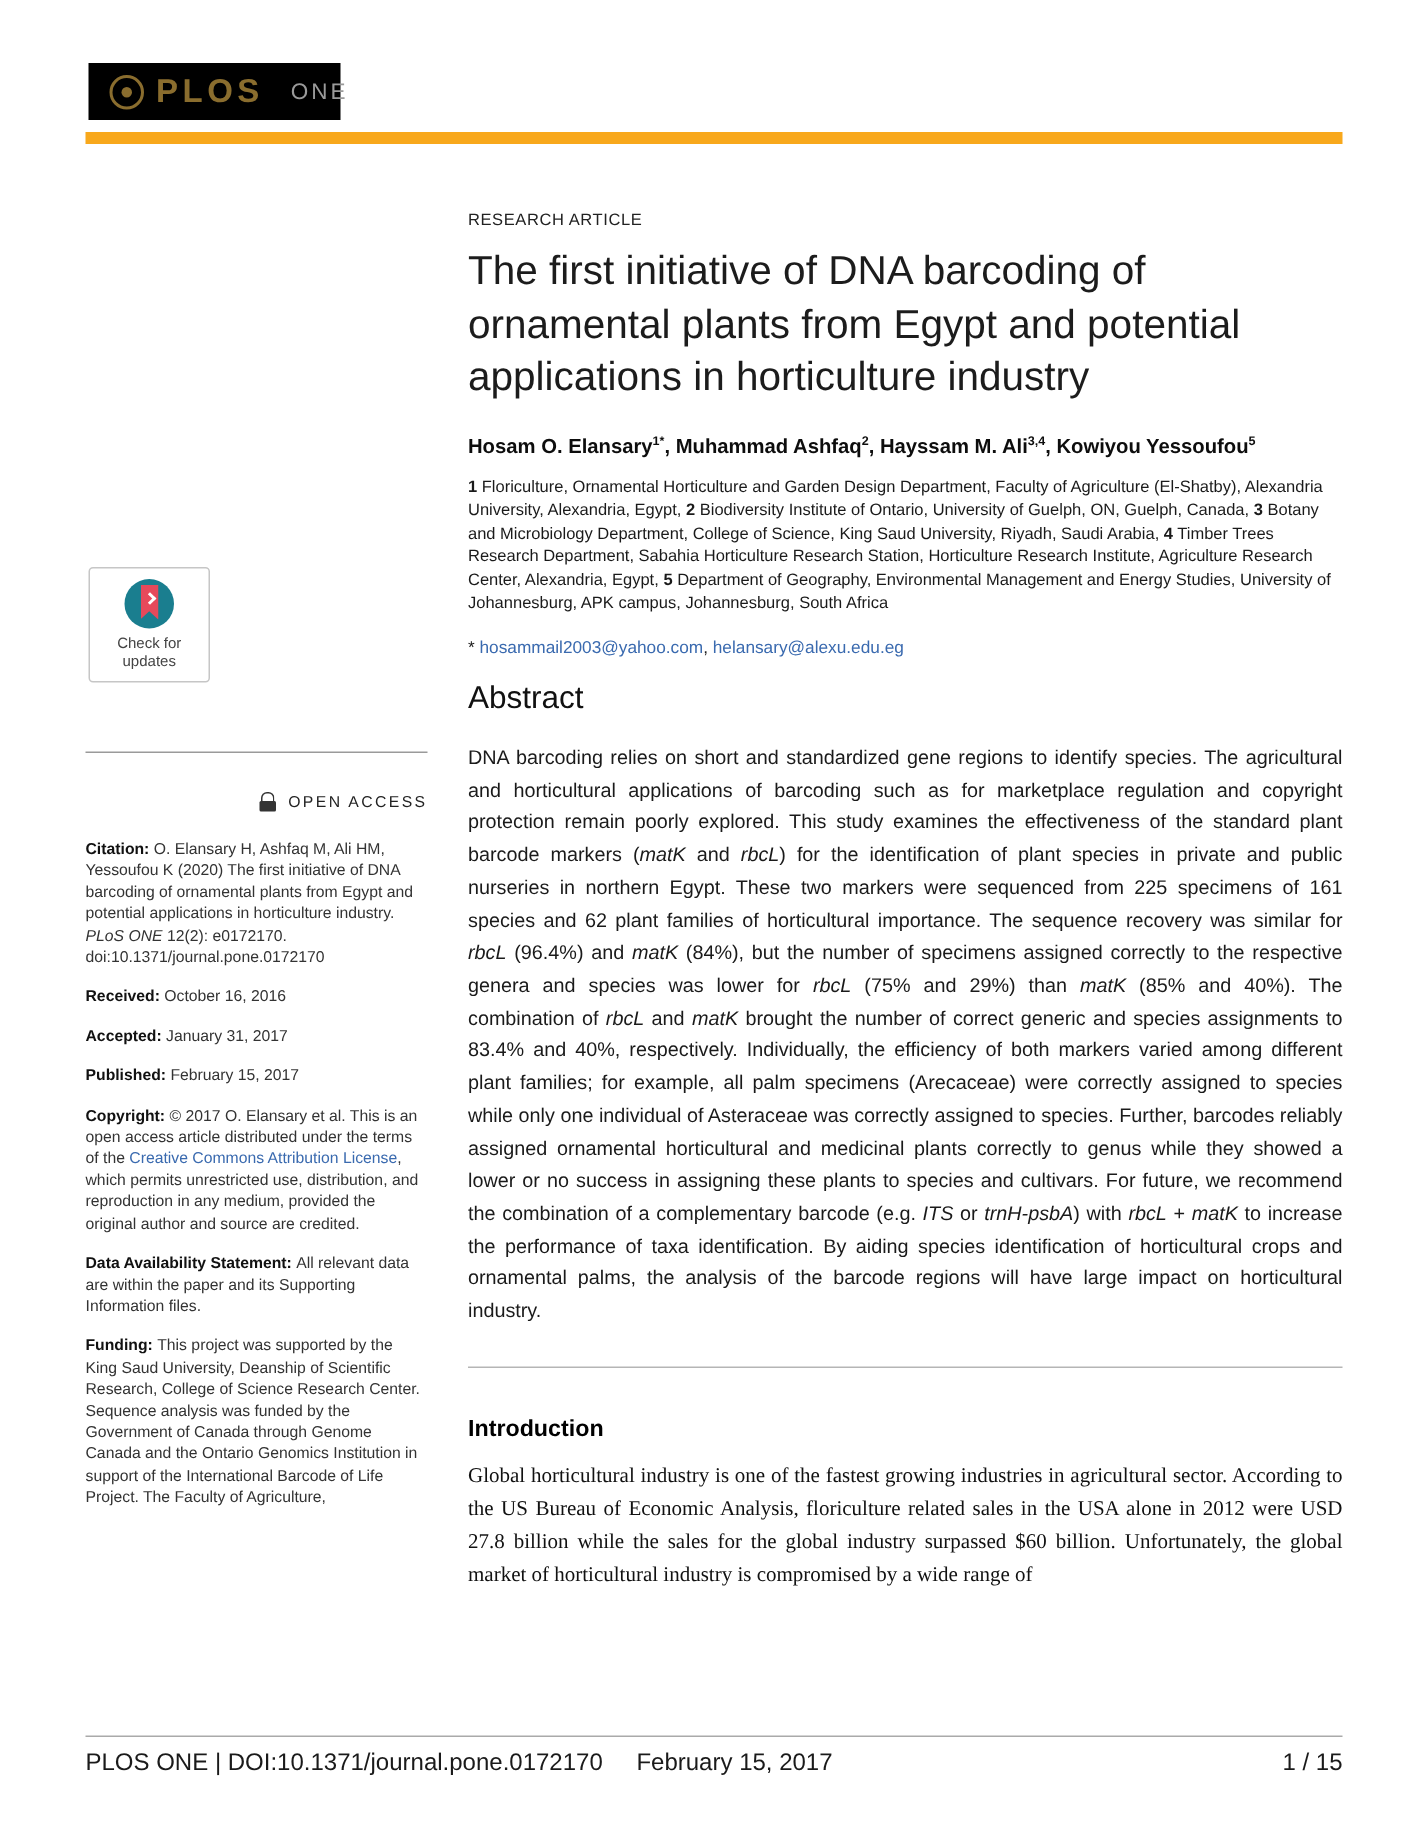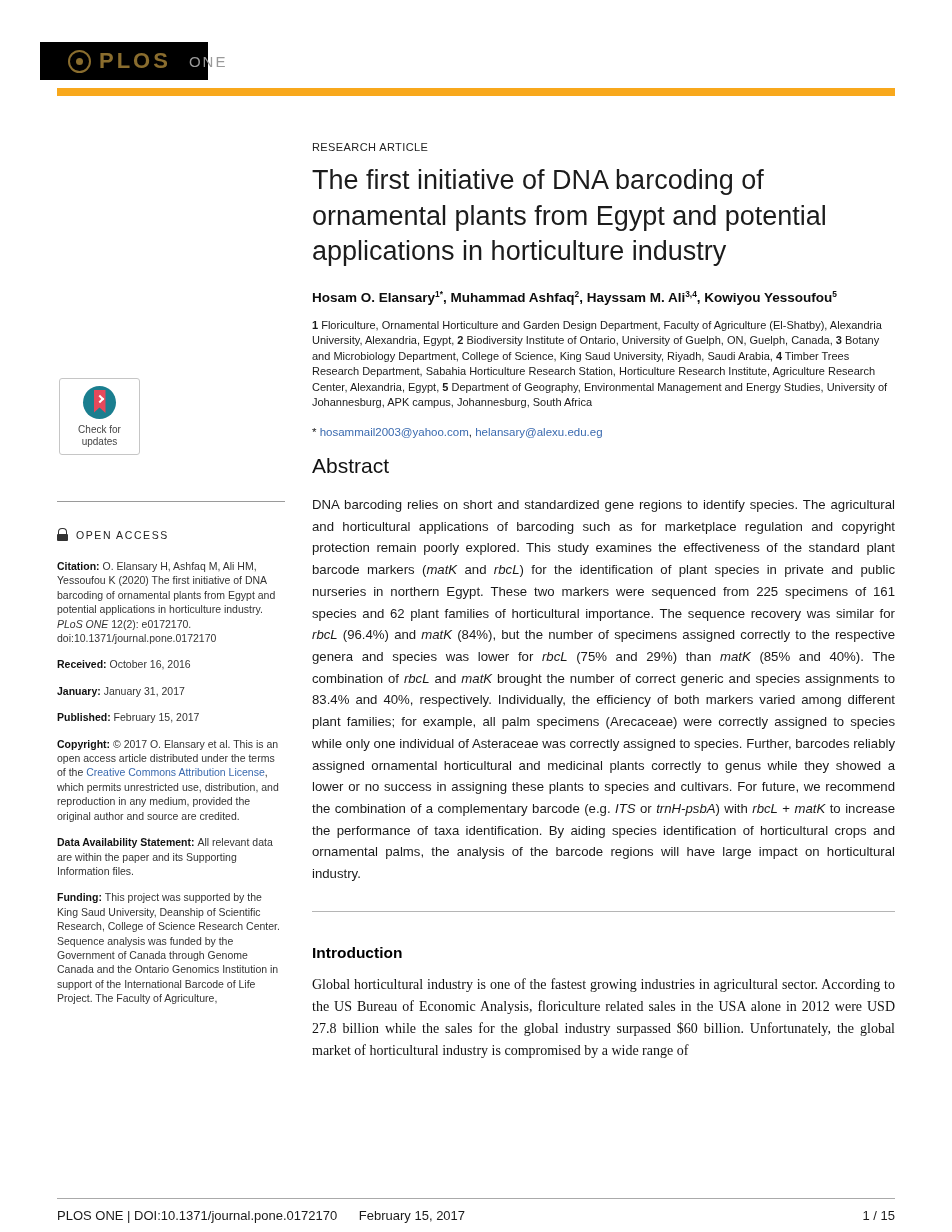--- a/index.html
+++ b/index.html
@@ -1,42 +1,42 @@
 <!DOCTYPE html>
 <html style="--accent-bar: #F8A81C; --link: #3A6AAF; --logo-bronze: #8A6D2E; --crossmark-teal: #1A7E8F; --crossmark-red: #E6495B;"><head>
 <meta charset="utf-8">
 <style>
   * { margin:0; padding:0; box-sizing:border-box; }
   html,body { background:#ffffff; }
   body { font-family:"Liberation Sans", sans-serif; }
   .page { position:relative; width:952px; height:1232px; background:#fff; margin:0 auto; overflow:hidden; }
 
   
-  .logo { position:absolute; left:40px; top:42px; width:168px; height:38px; background:#000;
-          display:flex; align-items:center; padding:0 28px; gap:8px; }
+  .logo { position:absolute; left:59px; top:42px; width:168px; height:38px; background:#000;
+          display:flex; align-items:center; padding:0 14px; gap:8px; }
   .logo-emblem { width:23px; height:23px; border:2px solid var(--logo-bronze); border-radius:50%; position:relative; flex:0 0 auto; }
   .logo-emblem::after { content:""; position:absolute; left:50%; top:50%; width:7px; height:7px; margin:-3.5px 0 0 -3.5px;
           background:var(--logo-bronze); border-radius:50%; }
   .logo-plos { font-size:22px; font-weight:bold; letter-spacing:3px; color:var(--logo-bronze); }
   .logo-divider { width:1px; height:24px; background:#5a5a5a; margin-left:2px; }
   .logo-one { font-size:15px; letter-spacing:2px; color:#9a9a9a; }
   .accent-bar { position:absolute; left:57px; top:88px; width:838px; height:8px; background:var(--accent-bar); }
 
   
   aside { position:absolute; left:57px; top:378px; width:228px; }
   .check-updates { width:81px; height:77px; border:1px solid #c6c6c6; border-radius:3px; margin-left:2px;
           display:flex; flex-direction:column; align-items:center; justify-content:center; gap:5px; cursor:pointer; background:#fff; }
   .crossmark-icon { width:33px; height:33px; border-radius:50%; background:var(--crossmark-teal); position:relative; }
   .crossmark-ribbon { position:absolute; left:50%; top:4px; width:12px; height:23px; margin-left:-6px; background:var(--crossmark-red);
           clip-path:polygon(0 0,100% 0,100% 100%,50% 76%,0 100%); }
   .crossmark-ribbon::after { content:""; position:absolute; left:3px; top:6px; width:4px; height:4px;
           border:solid #fff; border-width:2px 2px 0 0; transform:rotate(45deg); }
   .check-text { font-size:10px; line-height:11.5px; color:#444; text-align:center; }
   .sidebar-divider { border:none; border-top:1px solid #9a9a9a; margin:46px 0 26px 0; }
-  .open-access { display:flex; align-items:center; gap:8px; margin-bottom:18px; }
+  .open-access { display:flex; align-items:center; gap:8px; margin-bottom:18px;justify-content:flex-end; }
   .oa-label { font-size:10.5px; letter-spacing:1.6px; color:#222; }
   .oa-icon { width:11px; height:13px; position:relative; display:inline-block; }
   .oa-icon::before { content:""; position:absolute; left:1px; top:0; width:7px; height:8px; border:1.6px solid #333;
           border-radius:4px 4px 0 0; border-bottom:none; }
   .oa-icon::after { content:""; position:absolute; left:0; bottom:0; width:11px; height:7px; background:#333; border-radius:1px; }
   .side-block { font-size:10.5px; line-height:14.4px; color:#333; margin-bottom:12px; }
   .side-label { font-weight:bold; color:#111; }
 
   
   main { position:absolute; left:312px; top:141px; width:583px; }
@@ -46,21 +46,21 @@
   .affiliations { margin-top:13px; font-size:11px; line-height:15.6px; color:#1a1a1a; }
   .correspondence { margin-top:15px; font-size:11.5px; color:#1a1a1a; }
   .abstract-heading { margin-top:16px; font-size:21px; font-weight:400; color:#111; }
   .abstract-body { margin-top:16px; font-size:13.2px; line-height:21.7px; text-align:justify; color:#1a1a1a; }
   .main-divider { border:none; border-top:1px solid #b5b5b5; margin-top:26px; }
   .intro-heading { margin-top:32px; font-size:15.5px; font-weight:bold; color:#000; }
   .intro-body { margin-top:12px; font-family:"Liberation Serif", serif; font-size:14px; line-height:22px; text-align:justify; color:#111; }
 
   
   footer { position:absolute; left:57px; top:1157px; width:838px; border-top:1px solid #aaa; padding-top:9px;
-           display:flex; justify-content:space-between; font-size:13px; color:#1a1a1a;margin-top:41px; }
+           display:flex; justify-content:space-between; font-size:16px; color:#1a1a1a; }
   .lnk { color:var(--link); cursor:pointer; }
 </style>
 </head>
 <body>
 
 <div class="page">
 
   <div class="logo">
     <span class="logo-emblem"></span>
     <span class="logo-plos">PLOS</span>
@@ -85,21 +85,21 @@
     <div class="open-access">
       <span class="oa-icon"></span>
       <span class="oa-label">OPEN ACCESS</span>
     </div>
 
     <p class="side-block"><b class="side-label">Citation: </b><span><span>O. Elansary H, Ashfaq M, Ali HM, Yessoufou K (2020) The first initiative of DNA barcoding of ornamental plants from Egypt and potential applications in horticulture industry. </span><span style="font-style: italic;">PLoS ONE</span><span> 12(2): e0172170. doi:10.1371/journal.pone.0172170</span></span></p>
 
 
     <p class="side-block"><b class="side-label">Received: </b><span><span>October 16, 2016</span></span></p>
 
-    <p class="side-block"><b class="side-label">January: </b><span><span>January 31, 2017</span></span></p>
+    <p class="side-block"><b class="side-label">Accepted: </b><span><span>January 31, 2017</span></span></p>
 
     <p class="side-block"><b class="side-label">Published: </b><span><span>February 15, 2017</span></span></p>
 
     <p class="side-block"><b class="side-label">Copyright: </b><span><span>© 2017 O. Elansary et al. This is an open access article distributed under the terms of the </span><span class="lnk">Creative Commons Attribution License</span><span>, which permits unrestricted use, distribution, and reproduction in any medium, provided the original author and source are credited.</span></span></p>
 
     <p class="side-block"><b class="side-label">Data Availability Statement: </b><span><span>All relevant data are within the paper and its Supporting Information files.</span></span></p>
 
     <p class="side-block"><b class="side-label">Funding: </b><span><span>This project was supported by the King Saud University, Deanship of Scientific Research, College of Science Research Center. Sequence analysis was funded by the Government of Canada through Genome Canada and the Ontario Genomics Institution in support of the International Barcode of Life Project. The Faculty of Agriculture,</span></span></p>
   </aside>
 

